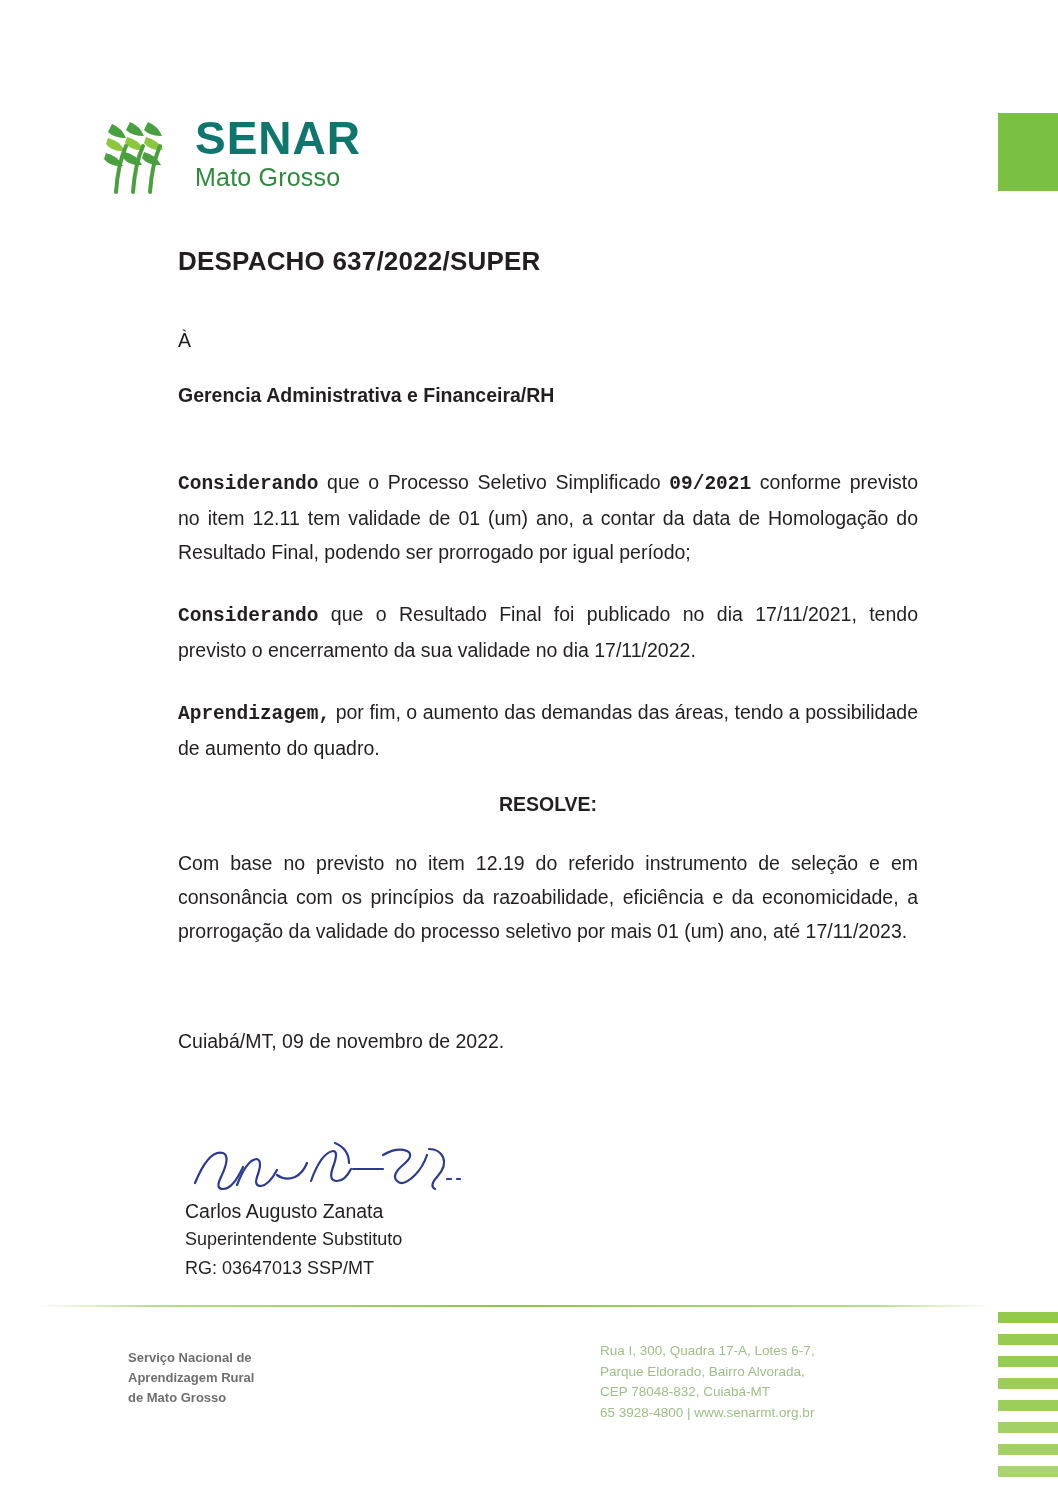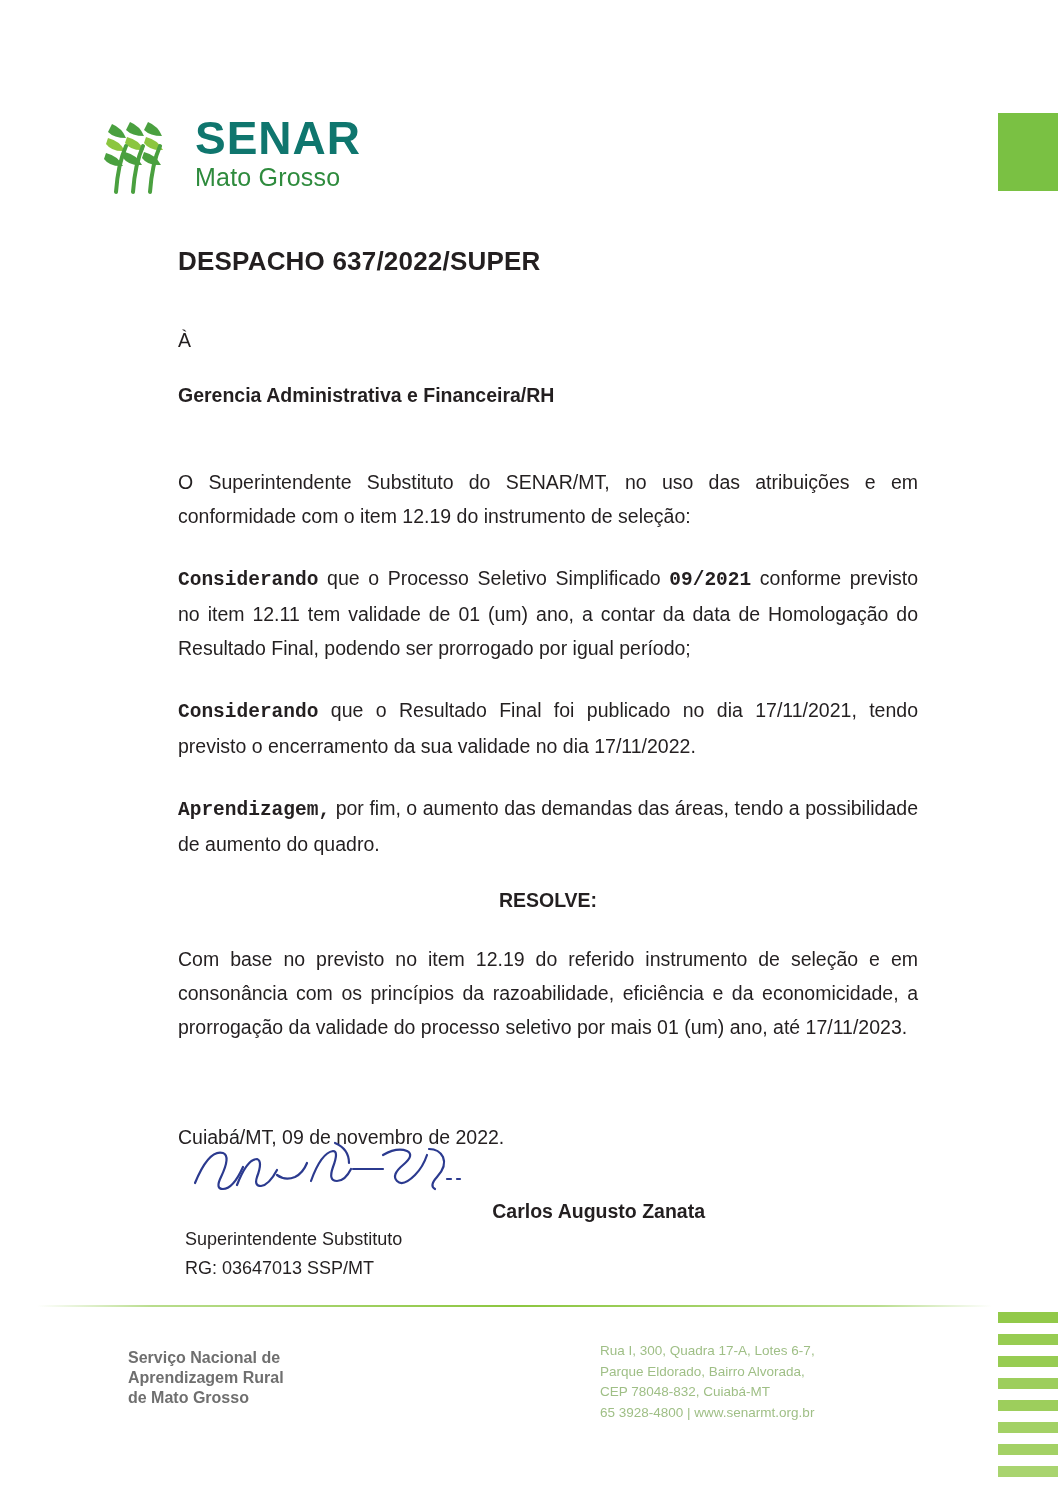--- a/index.html
+++ b/index.html
@@ -141,35 +141,34 @@
     left: 185px;
     top: 1135px;
     width: 520px;
   }
   .sig-scribble {
     height: 60px;
     margin-bottom: 2px;
   }
   .sig-name {
     font-size: 19.5px;
-    font-weight: bold;
+    font-weight: normal;
     line-height: 28px;
-    text-align: right;
   }
   .sig-role, .sig-rg {
     font-size: 18px;
     line-height: 29px;
   }
 
   
   .footer-left {
     position: absolute;
     left: 128px;
     top: 1348px;
-    font-size: 16px;
+    font-size: 13px;
     line-height: 20px;
     font-weight: bold;
     color: #6f6f6f;
   }
   .footer-right {
     position: absolute;
     left: 600px;
     top: 1341px;
     font-size: 13.5px;
     line-height: 20.5px;
@@ -223,21 +222,20 @@
       <div class="logo-sub">Mato Grosso</div>
     </div>
   </div>
 
   <div class="doc">
     <h1 class="doc-title">DESPACHO 637/2022/SUPER</h1>
 
     <div class="addr-a">À</div>
     <div class="addr-dest">Gerencia Administrativa e Financeira/RH</div>
 
-    <p class="para">O Superintendente Substituto do SENAR/MT, no uso das atribuições e em conformidade com o item 12.19 do instrumento de seleção:</p>
 
     <p class="para">
       <b>Considerando</b><span> que o Processo Seletivo Simplificado </span><b>09/2021</b><span> conforme previsto no item 12.11 tem validade de 01 (um) ano, a contar da data de Homologação do Resultado Final, podendo ser prorrogado por igual período;</span>
     </p>
 
     <p class="para">
       <b>Considerando</b><span> que o Resultado Final foi publicado no dia 17/11/2021, tendo previsto o encerramento da sua validade no dia 17/11/2022.</span>
     </p>
 
     <p class="para">

